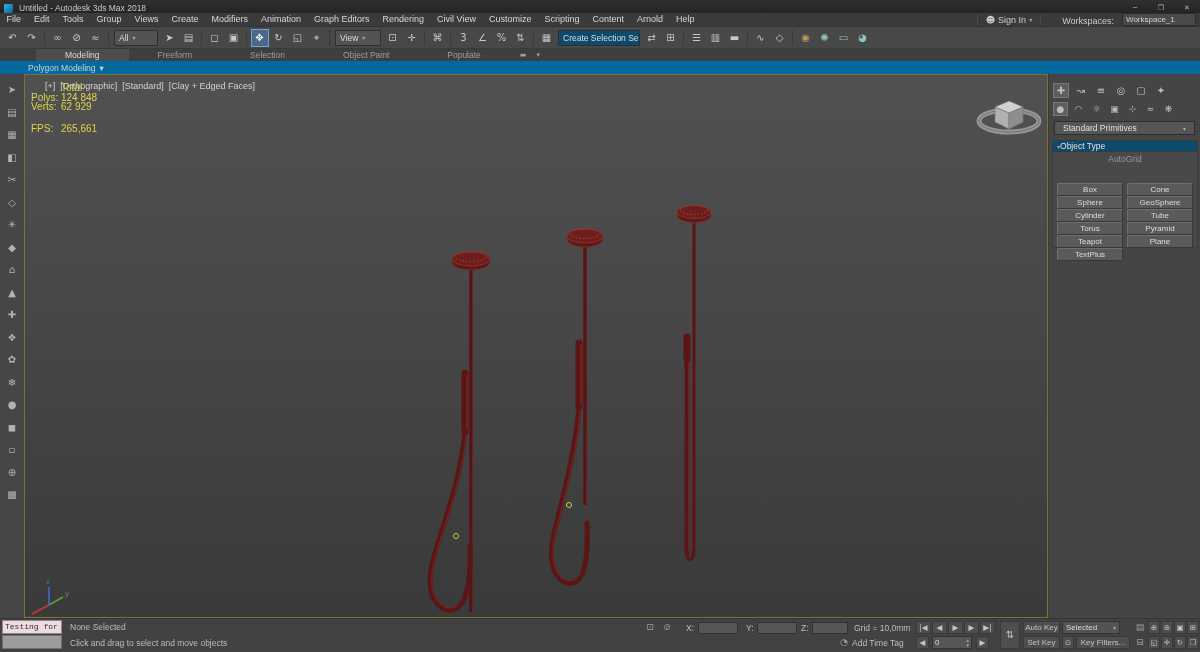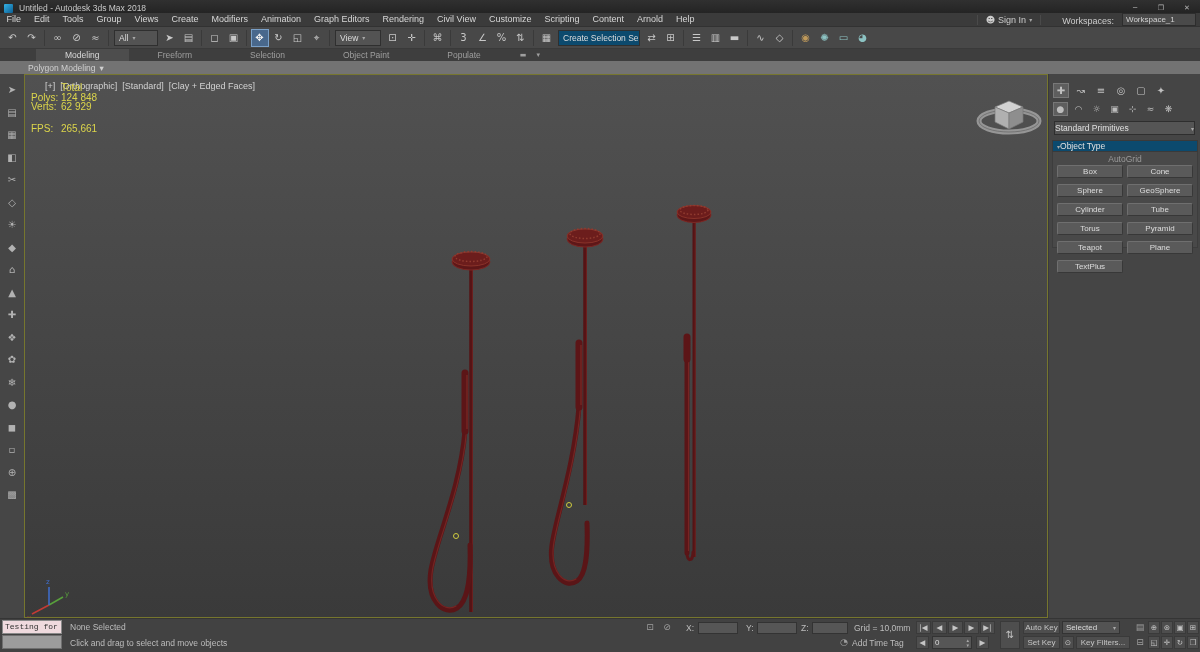--- a/index.html
+++ b/index.html
@@ -37,21 +37,21 @@
   .tdd.blue{background:#0c4a6e}
   .c-teal{color:#8cc3c3}.c-yellow{color:#e0c23a}.c-tan{color:#c09a5a}
   .c-green{color:#6fae4c}.c-blue{color:#5a9ad6}.c-red{color:#b03a34}
 
   
   #ribbon-tabs{position:absolute;left:0;top:49px;width:1200px;height:12px;background:#3e3e3e;
                display:flex;align-items:flex-end;padding-left:36px;box-sizing:border-box}
   .rtab{padding:0 29px;font-size:8.5px;color:#9f9f9f;line-height:12px;white-space:nowrap}
   .rtab.active{background:#4d4d4d;color:#d8d8d8}
   .rtab-ctl{margin-left:10px;color:#9f9f9f;font-size:7px;line-height:12px}
-  #ribbon-sub{position:absolute;left:0;top:61px;width:1200px;height:13px;background:#737373;
+  #ribbon-sub{position:absolute;left:0;top:61px;width:1200px;height:13px;background:#0369a1;
               border-bottom:1px solid #333;display:flex;align-items:center}
   #subtab{margin-left:28px;font-size:8.5px;color:#d0d0d0;display:flex;align-items:center;gap:4px}
 
   
   #left-strip{position:absolute;left:0;top:74px;width:24px;height:544px;background:#464646;
               display:flex;flex-direction:column;align-items:center;padding-top:8px;box-sizing:border-box;gap:6.5px}
   .lt-icon{width:16px;height:16px;line-height:16px;text-align:center;font-size:10px;color:#b2b2b2;flex:none}
 
   
   #viewport{position:absolute;left:24px;top:74px;width:1022px;height:542px;
@@ -66,30 +66,30 @@
   
   #command-panel{position:absolute;left:1048px;top:74px;width:152px;height:544px;background:#454545;
                  border-left:1px solid #3a3a3a;box-sizing:border-box}
   #cp-tabs{position:absolute;left:4px;top:9px;display:flex;gap:4px}
   .cp-tab{width:16px;height:15px;line-height:15px;text-align:center;color:#c0c0c0;font-size:10px}
   .cp-tab.active{background:#5e5e5e;border:1px solid #787878;box-sizing:border-box;line-height:13px}
   #cp-subtabs{position:absolute;left:4px;top:28px;display:flex;gap:3px}
   .cp-subtab{width:15px;height:14px;line-height:14px;text-align:center;color:#bdbdbd;font-size:9px}
   .cp-subtab.active{background:#5e5e5e;border:1px solid #787878;box-sizing:border-box;line-height:12px}
   .cp-dd{position:absolute;left:5px;top:47px;width:141px;height:14px;background:#555;border:1px solid #2e2e2e;
-         display:flex;align-items:center;padding:0 0;font-size:8.5px;color:#e0e0e0;box-sizing:border-box}
+         display:flex;align-items:center;padding:0 8px;font-size:8.5px;color:#e0e0e0;box-sizing:border-box}
   .cp-dd .caret{margin-left:auto}
   .rollout{position:absolute;left:3px;width:146px}
   .rollout-header{height:12px;background:#0c4a6e;border:1px solid #3a3a3a;font-size:8.5px;color:#e2e2e2;
                   display:flex;align-items:center;padding:0 4px;box-sizing:border-box;font-weight:normal}
   #rollout-object-type{top:66px}
   #rollout-name-color{top:178px}
   .ot-content{height:96px;background:#494949;border:1px solid #3d3d3d;border-top:none;box-sizing:border-box}
   .autogrid{text-align:center;color:#9a9a9a;font-size:8.5px;padding-top:2px}
-  .pgrid{display:grid;grid-template-columns:66px 66px;gap:6px 4px;justify-content:center;margin-top:1px}
+  .pgrid{display:grid;grid-template-columns:66px 66px;gap:0 4px;justify-content:center;margin-top:19px}
   .pbtn{height:11px;line-height:11px;text-align:center;background:#5a5a5a;border:1px solid;
         border-color:#6f6f6f #383838 #383838 #6f6f6f;font-size:8px;color:#ddd;border-radius:2px}
   .pbtn.first-col{grid-column:1}
   .nc-content{height:20px;background:#494949;border:1px solid #3d3d3d;border-top:none;position:relative;box-sizing:border-box}
   .nc-field{position:absolute;left:4px;top:3px;width:112px;height:12px;background:#575757;border:1px solid #333;box-sizing:border-box}
   .nc-swatch{position:absolute;right:6px;top:3px;width:12px;height:12px;background:#cbcbcb;border:1px solid #222;box-sizing:border-box}
 
   
   #statusbar{position:absolute;left:0;top:618px;width:1200px;height:34px;background:#424242;
              border-top:1px solid #353535;font-size:8.5px;color:#bdbdbd}

